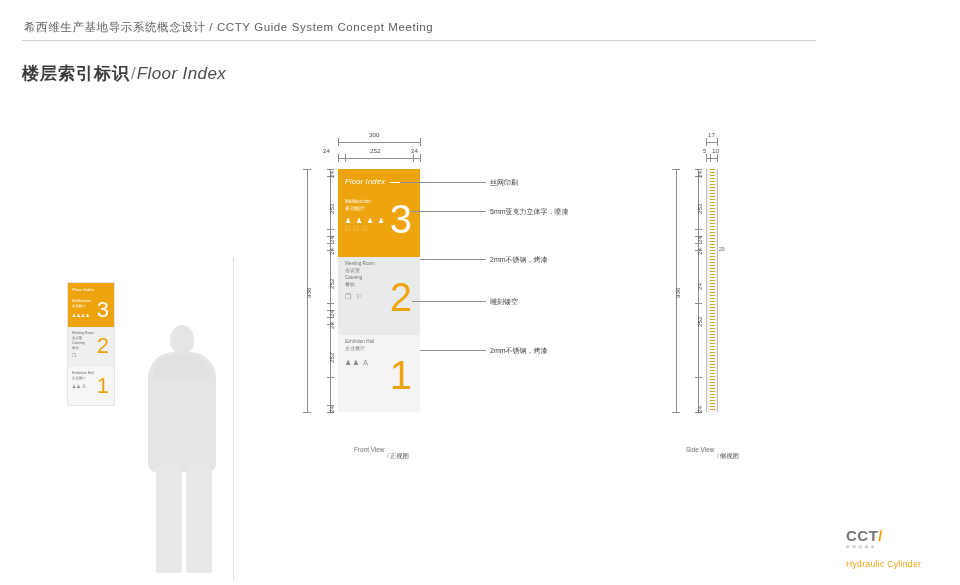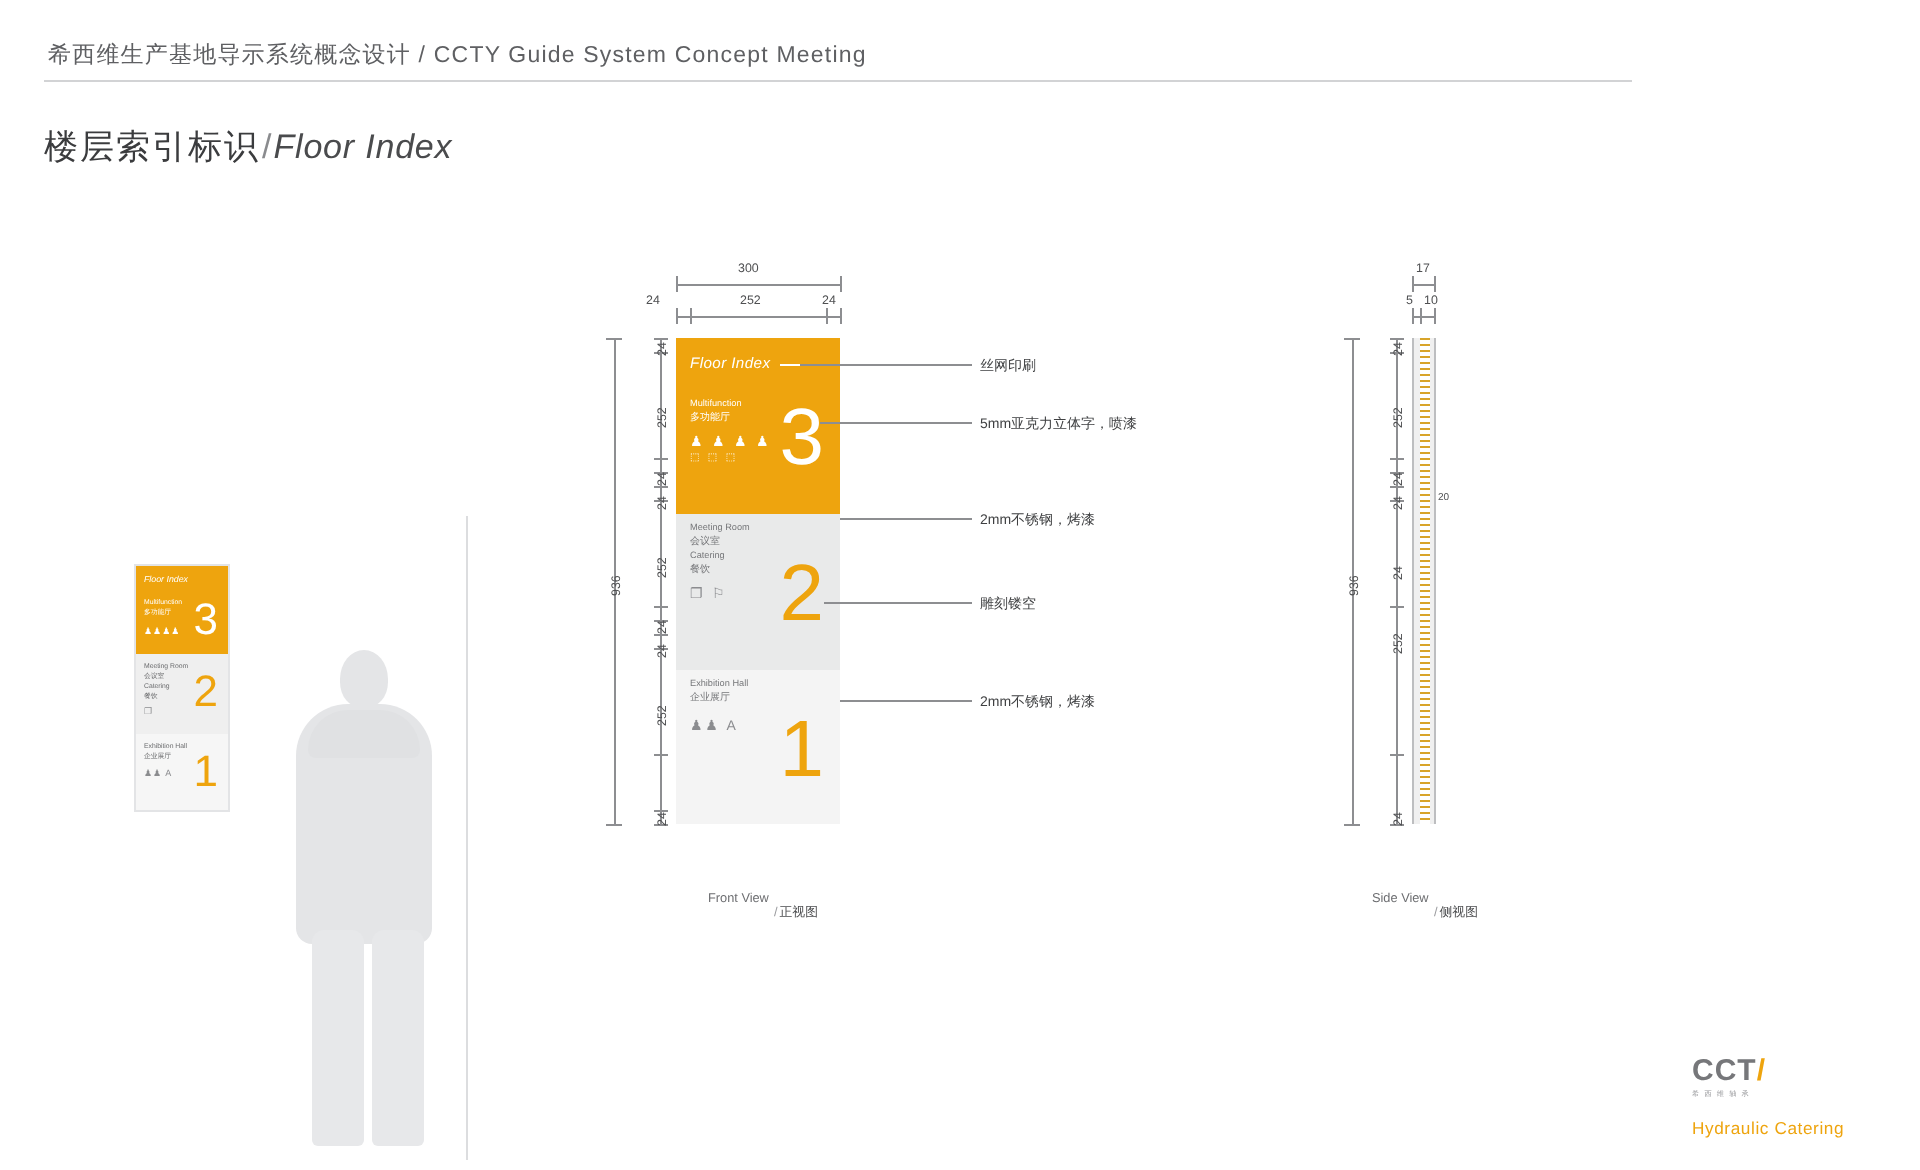--- a/index.html
+++ b/index.html
@@ -37,21 +37,21 @@
   }
 
   
   .section-title {
     position: absolute;
     left: 22px; top: 62px;
     font-size: 17px;
     color: #3b3c3e;
     white-space: nowrap;
   }
-  .section-title .zh { font-weight: normal; letter-spacing: 1px; }
+  .section-title .zh { font-weight: bold; letter-spacing: 1px; }
   .section-title .sl { color: #8a8b8e; font-weight: normal; margin: 0 1px; }
   .section-title .en { font-style: italic; color: #4a4b4d; letter-spacing: 0.4px; }
 
   
   .v-divider {
     position: absolute;
     left: 233px; top: 258px;
     width: 1px; height: 322px;
     background: #dcdddf;
   }
@@ -442,16 +442,16 @@
   <div class="caption" style="left:686px; top:446px;">
     <span class="en">Side View</span>
   </div>
   <div class="caption" style="left:716px; top:452px;">
     <span class="sl">/</span><span class="zh">侧视图</span>
   </div>
 
   <div class="brand">
     <div class="mark"><span>CCT</span><span class="slash">/</span></div>
     <div class="sub">希西维轴承</div>
-    <div class="tag">Hydraulic Catering</div>
+    <div class="tag">Hydraulic Cylinder</div>
   </div>
 
 </div>
 
 </body></html>

